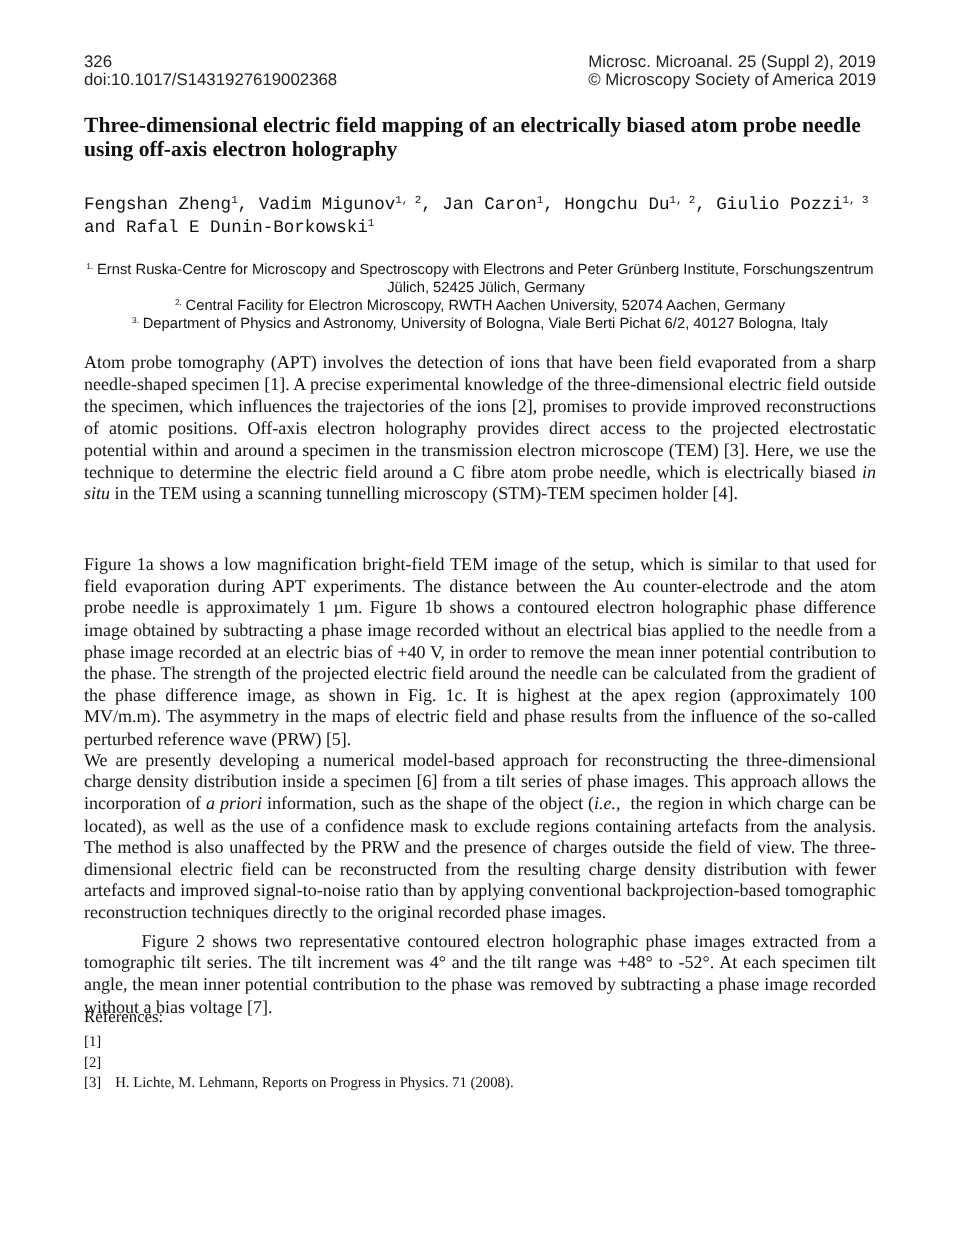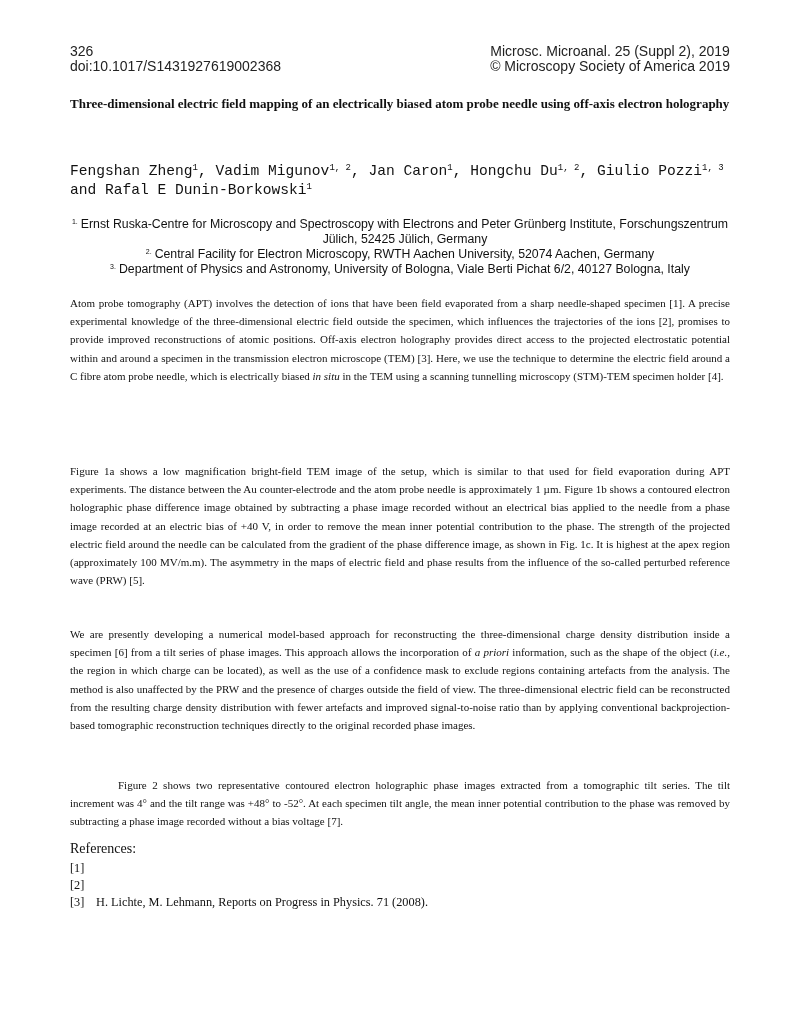--- a/index.html
+++ b/index.html
@@ -1,27 +1,27 @@
 <!DOCTYPE html>
 <html><head>
 <meta charset="utf-8">
 <style>
   html, body { margin: 0; padding: 0; background: #ffffff; }
   body { width: 800px; height: 1036px; position: relative; overflow: hidden; color: #111; }
   .page { position: absolute; left: 70px; top: 0; width: 660px; }
   .hdr { font-family: "Liberation Sans", sans-serif; font-size: 14px; line-height: 15px; color: #222; }
   .hdr-left { position: absolute; left: 0; top: 44px; }
   .hdr-right { position: absolute; right: 0; top: 44px; text-align: center; }
-  .title { position: absolute; left: 0; top: 94px; width: 660px; font-family: "Liberation Serif", serif; font-weight: bold; font-size: 13px; line-height: 20px; }
+  .title { position: absolute; left: 0; top: 94px; width: 660px; font-family: "Liberation Serif", serif; font-weight: bold; font-size: 18px; line-height: 20px; }
   .authors { position: absolute; left: 0; top: 162px; width: 660px; font-family: Liberation Mono, monospace; font-size: 14.6px; line-height: 19px; }
   .authors sup { font-size: 9px; vertical-align: 5px; line-height: 0; }
   .affils { position: absolute; left: 0; top: 217px; width: 660px; font-family: Liberation Sans, sans-serif; font-size: 12.3px; line-height: 15px; text-align: center; }
   .affil { padding-left: 10px; text-indent: -10px; }
   .affil sup { font-size: 7px; vertical-align: 4px; line-height: 0; margin-right: 3px; }
-  .body-text { font-family: "Liberation Serif", serif; font-size: 11px; line-height: 18.2px; text-align: justify; margin: 0; }
+  .body-text { font-family: "Liberation Serif", serif; font-size: 15px; line-height: 18.2px; text-align: justify; margin: 0; }
   .p1 { position: absolute; left: 0; top: 294px; width: 660px; }
   .p2 { position: absolute; left: 0; top: 462px; width: 660px; }
   .p3 { position: absolute; left: 0; top: 625px; width: 660px; }
   .p4 { position: absolute; left: 0; top: 776px; width: 660px; text-indent: 48px; }
   .refs-head { position: absolute; left: 0; top: 840px; font-family: "Liberation Serif", serif; font-size: 14px; line-height: 18px; }
   .refs { position: absolute; left: 0; top: 860px; width: 660px; font-family: "Liberation Serif", serif; font-size: 12.3px; line-height: 17px; margin: 0; padding: 0; list-style: none; }
   .refs li { display: flex; }
   .ref-num { width: 26px; flex: none; }
 </style>
 </head>

